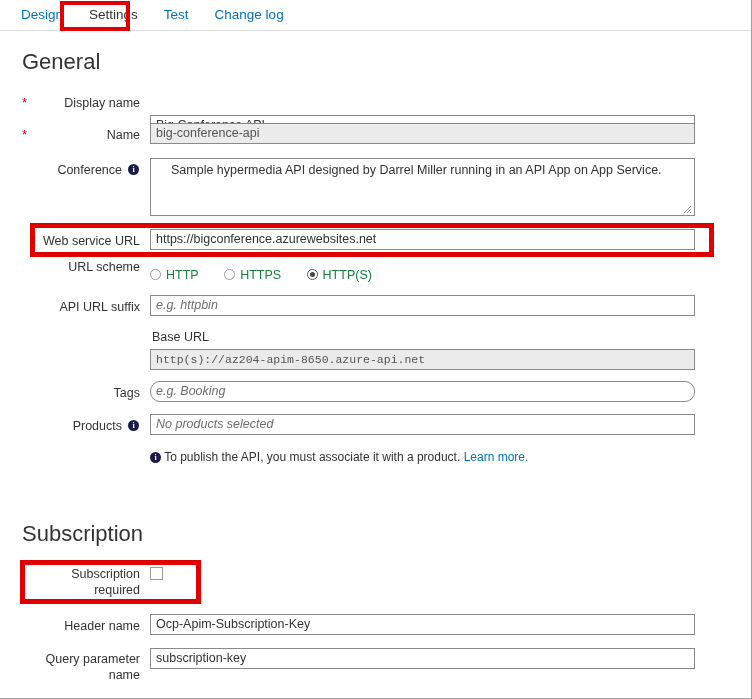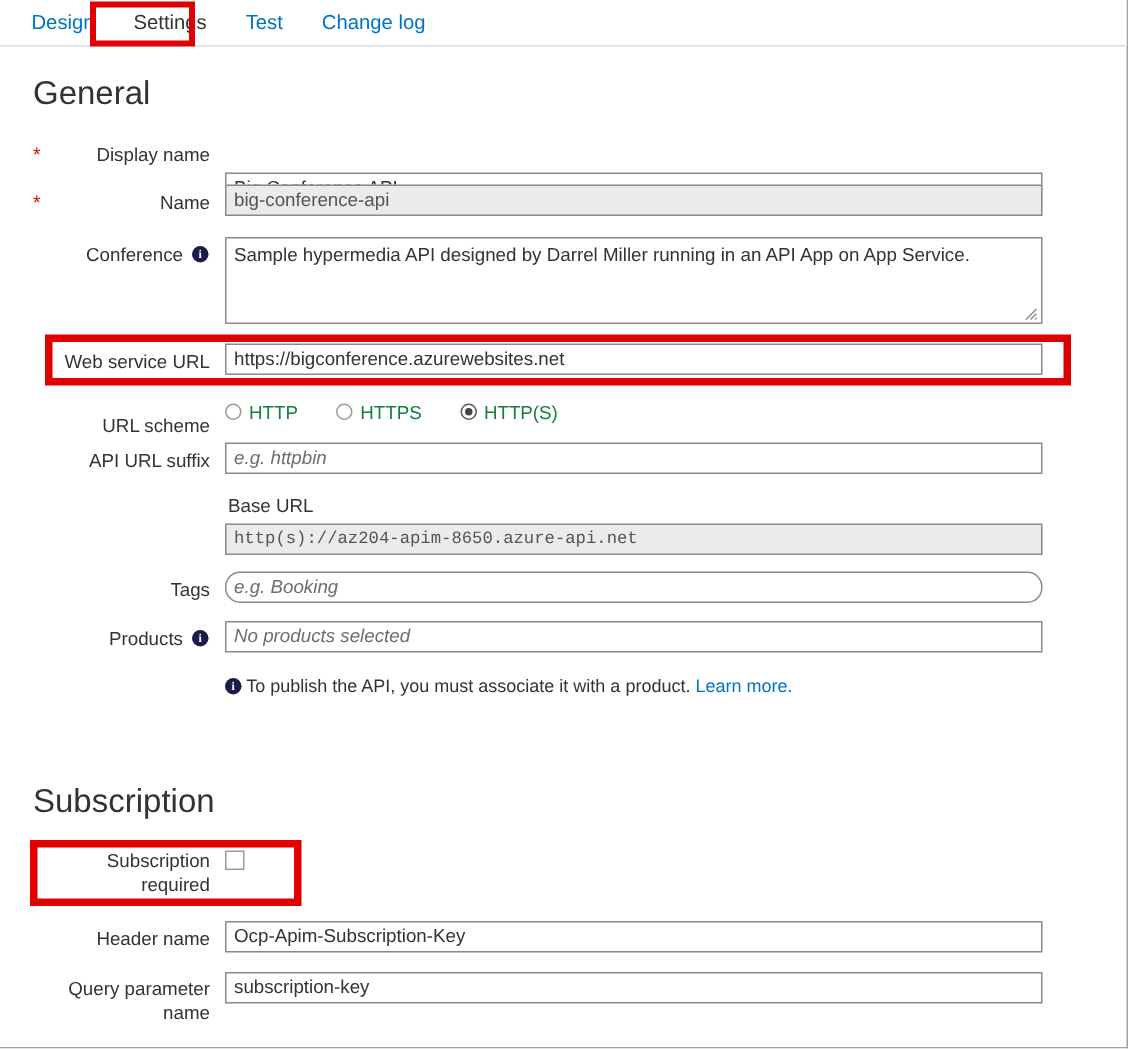--- a/index.html
+++ b/index.html
@@ -140,21 +140,21 @@
     position: absolute;
     left: 150px;
     width: 545px;
     height: 58px;
     box-sizing: border-box;
     border: 1px solid #8a8a8a;
     background: #ffffff;
     font-size: 12.5px;
     color: #333333;
     line-height: 16px;
-    padding: 3px 5px;
+    padding: 3px 20px;
     overflow: hidden;
   }
   .resize-grip {
     position: absolute;
     right: 2px;
     bottom: 1px;
     width: 9px;
     height: 9px;
   }
 
@@ -279,21 +279,21 @@
       <span>Sample hypermedia API designed by Darrel Miller running in an API App on App Service.</span>
       <svg class="resize-grip" viewBox="0 0 9 9">
         <path d="M8,1 L1,8 M8,4 L4,8 M8,7 L7,8" stroke="#888888" stroke-width="0.9" fill="none"></path>
       </svg>
     </div>
 
     <div class="label" style="top:202px;">Web service URL</div>
     <div class="field" style="top:198px;">https://bigconference.azurewebsites.net</div>
     <div class="redbox" style="left:30px; top:192px; width:684px; height:34px;"></div>
 
-    <div class="label" style="top:245px;text-align:right;">URL scheme</div>
+    <div class="label" style="top:228px;text-align:right;">URL scheme</div>
     <div class="radio-group" style="top:236px;">
       <span class="radio-opt">
         <span class="radio-dot"></span><span>HTTP</span>
       </span>
       <span class="radio-opt">
         <span class="radio-dot"></span><span>HTTPS</span>
       </span>
       <span class="radio-opt selected">
         <span class="radio-dot"></span><span>HTTP(S)</span>
       </span>

